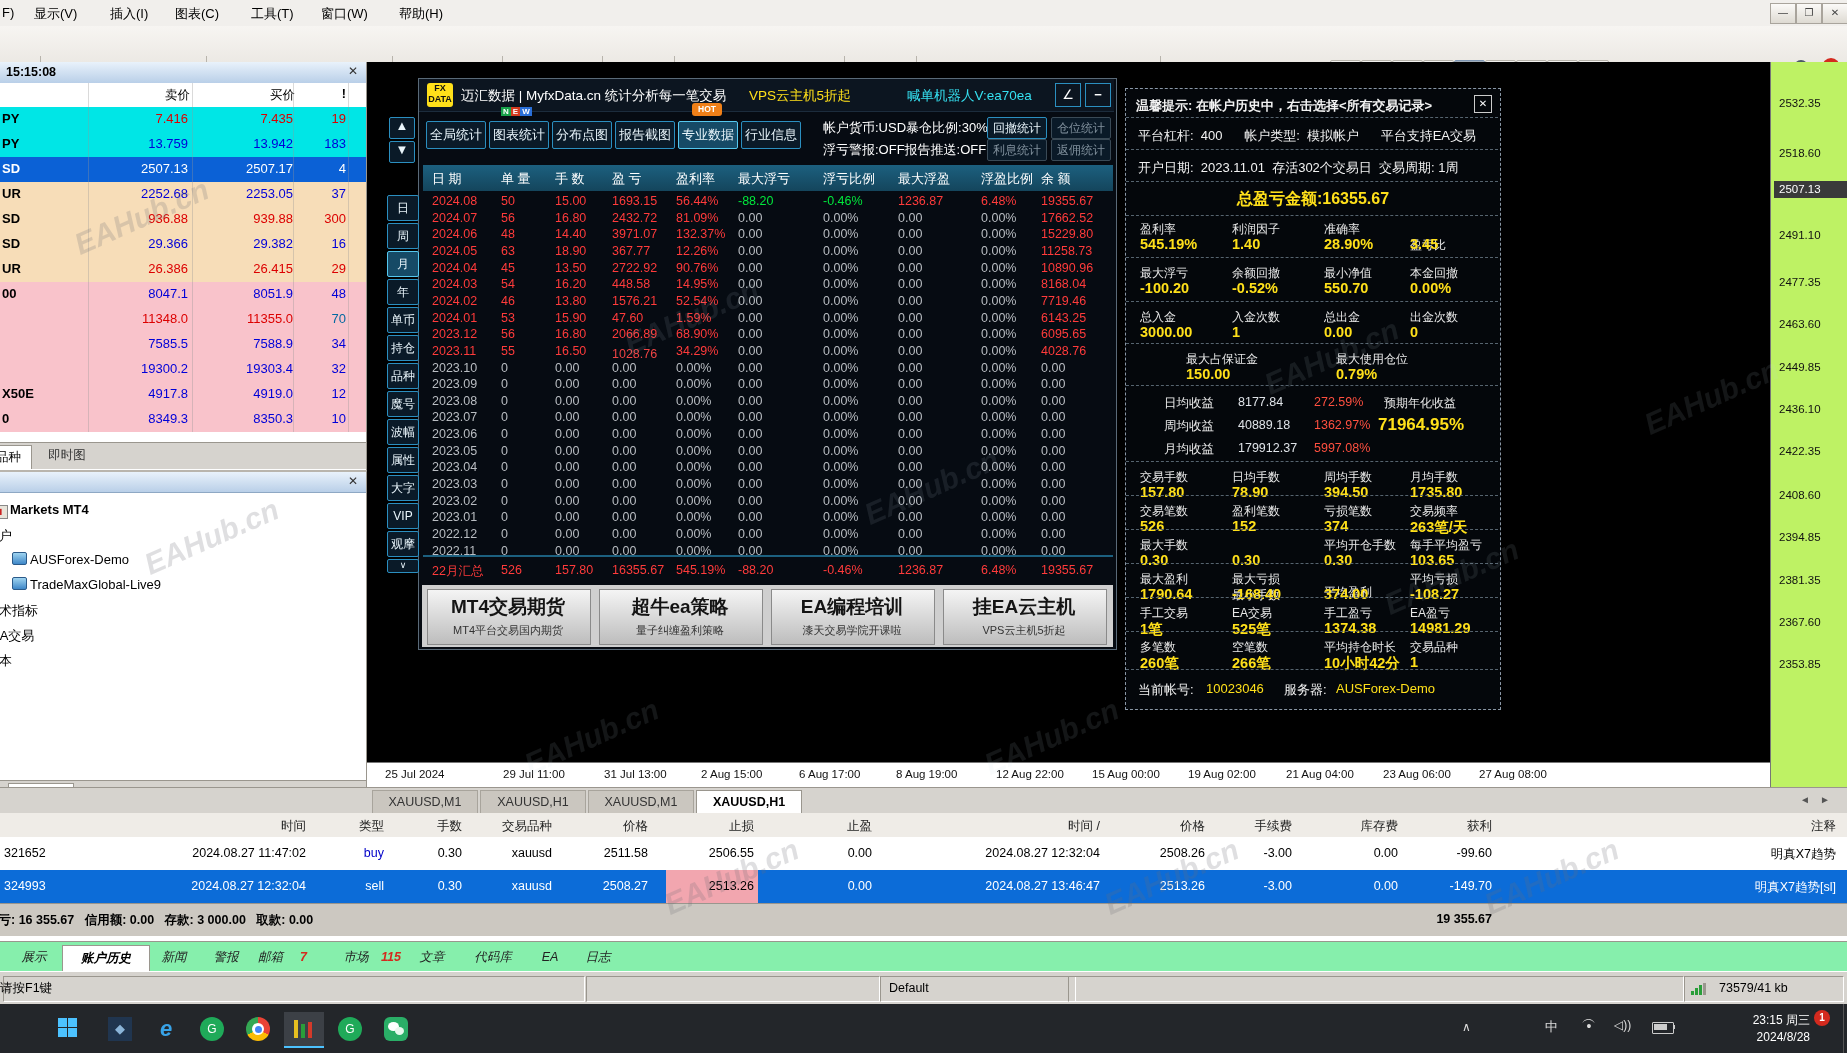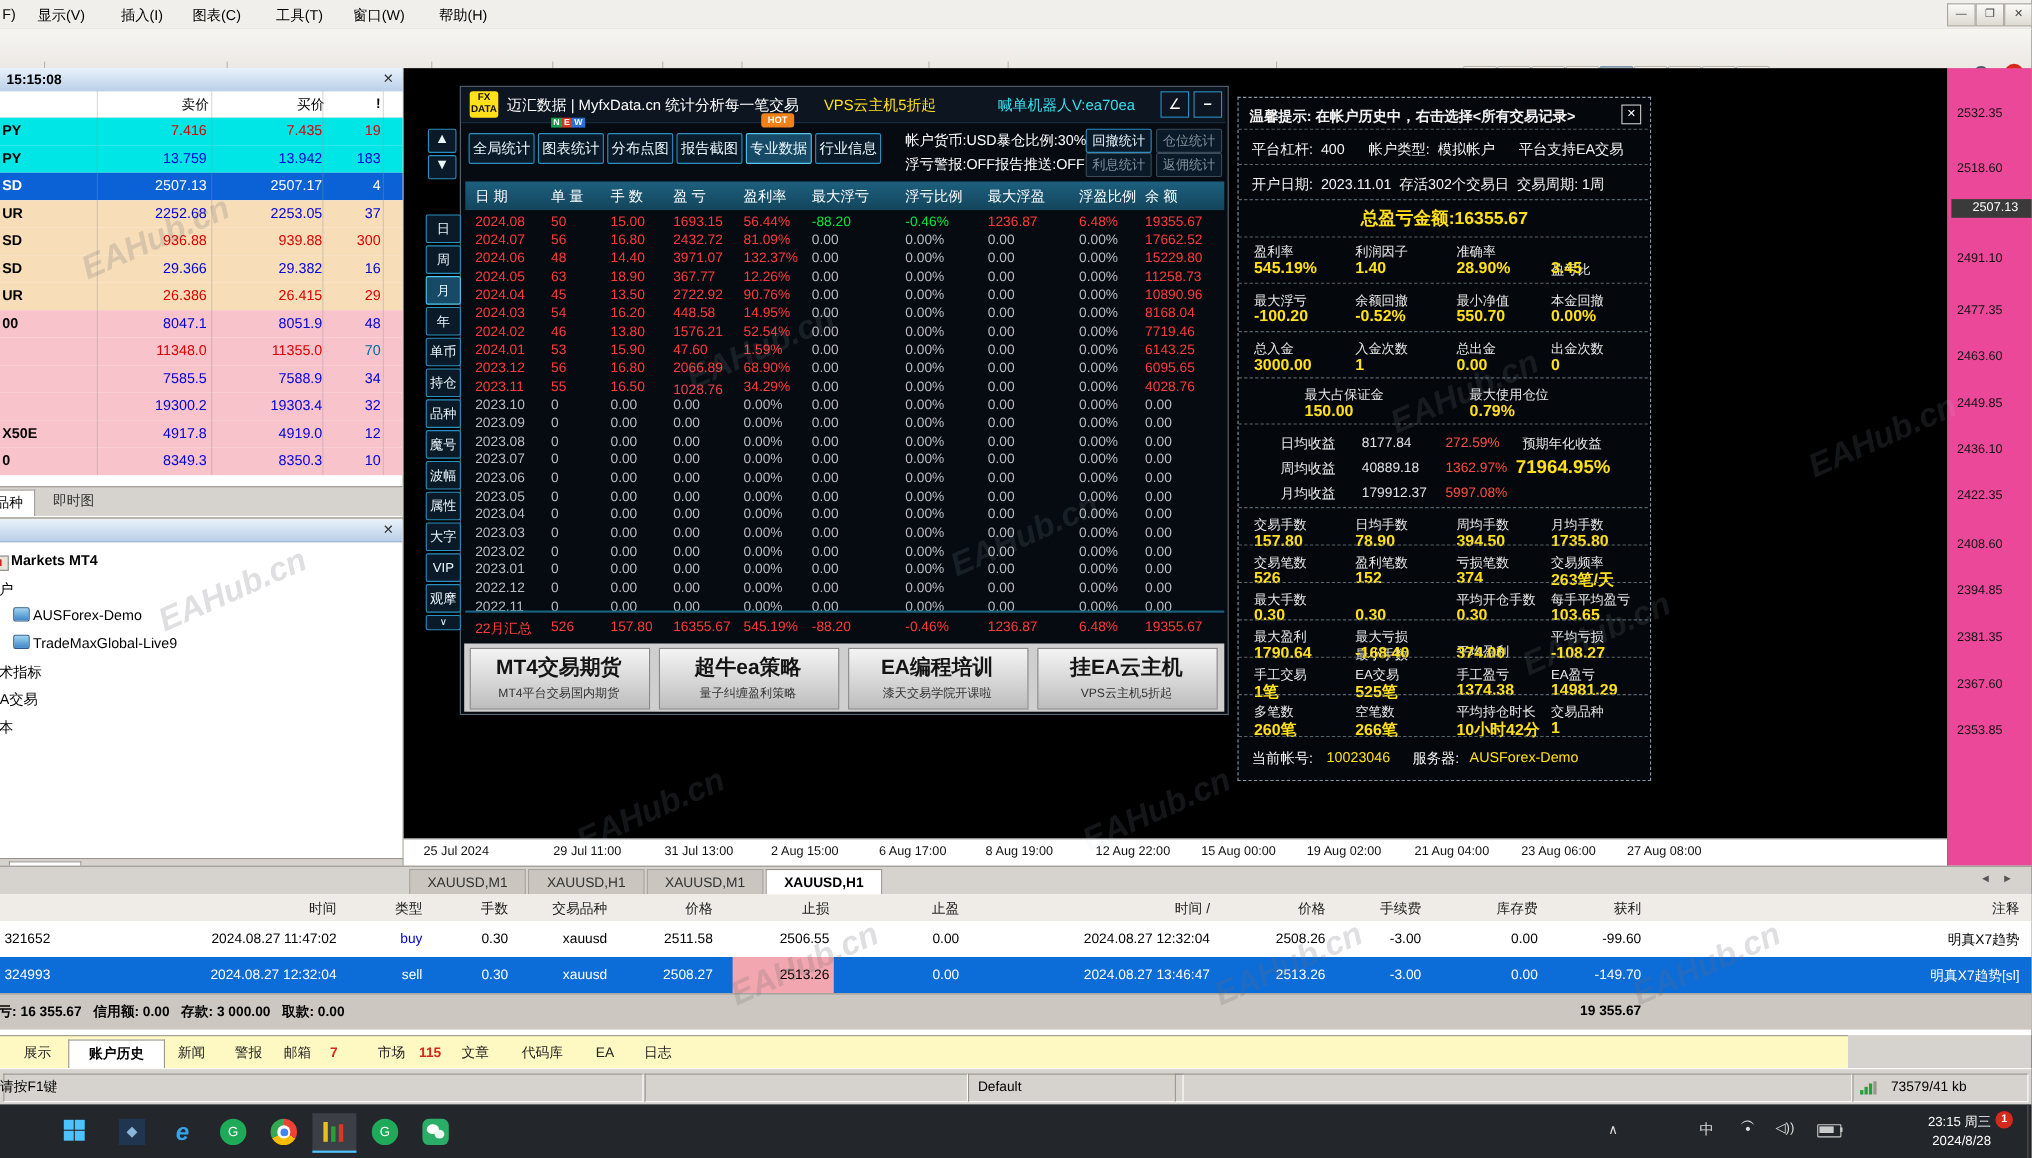--- a/index.html
+++ b/index.html
@@ -227,21 +227,21 @@
           <div style="position: absolute; left: -14px; top: 4px; font-size: 13px; white-space: nowrap;">脚本</div>
         </div>
       </div>
   </div>
   <div class="a" id="favbar" style="left:0;top:780px;width:366px;height:26px;background:#d6d3ce;border-top:1px solid #9a968e;border-right:1px solid #9a968e;">
     <span class="a" style="left:8px;top:2px;width:64px;height:22px;background:#fff;border:1px solid #9a968e;border-bottom:none;text-align:center;line-height:22px;font-size:12.5px;">收藏夹</span>
   </div>
 
   <div class="a" style="left:367px;top:62px;width:1403px;height:700px;background:#000;"></div>
 
-  <div class="a" id="paxis" style="left:1770px;top:62px;width:77px;height:725px;background:#ec4899;border-left:1px solid #777;text-align:center;">
+  <div class="a" id="paxis" style="left:1770px;top:62px;width:77px;height:725px;background:#bef264;border-left:1px solid #777;">
       <div style="position: absolute; left: 8px; top: 35px; font-size: 11.5px; color: rgb(17, 17, 17);">2532.35</div>
       <div style="position: absolute; left: 8px; top: 85px; font-size: 11.5px; color: rgb(17, 17, 17);">2518.60</div>
       <div style="position: absolute; left: 8px; top: 167px; font-size: 11.5px; color: rgb(17, 17, 17);">2491.10</div>
       <div style="position: absolute; left: 8px; top: 214px; font-size: 11.5px; color: rgb(17, 17, 17);">2477.35</div>
       <div style="position: absolute; left: 8px; top: 256px; font-size: 11.5px; color: rgb(17, 17, 17);">2463.60</div>
       <div style="position: absolute; left: 8px; top: 299px; font-size: 11.5px; color: rgb(17, 17, 17);">2449.85</div>
       <div style="position: absolute; left: 8px; top: 341px; font-size: 11.5px; color: rgb(17, 17, 17);">2436.10</div>
       <div style="position: absolute; left: 8px; top: 383px; font-size: 11.5px; color: rgb(17, 17, 17);">2422.35</div>
       <div style="position: absolute; left: 8px; top: 427px; font-size: 11.5px; color: rgb(17, 17, 17);">2408.60</div>
       <div style="position: absolute; left: 8px; top: 469px; font-size: 11.5px; color: rgb(17, 17, 17);">2394.85</div>
@@ -735,21 +735,21 @@
         <div style="position: absolute; left: 1248px; top: 9px; width: 150px; text-align: right; font-size: 12.5px; color: rgb(255, 255, 255);">0.00</div>
         <div style="position: absolute; left: 1342px; top: 9px; width: 150px; text-align: right; font-size: 12.5px; color: rgb(255, 255, 255);">-149.70</div>
         <div style="position: absolute; left: 1686px; top: 9px; width: 150px; text-align: right; font-size: 12.5px; color: rgb(255, 255, 255);">明真X7趋势[sl]</div>
       </div>
       <div style="position: absolute; left: 0px; top: 90px; width: 1847px; height: 32px; background: rgb(204, 200, 193); border-top: 1px solid rgb(154, 150, 142);">
         <div style="position: absolute; left: -14px; top: 8px; font-size: 12.5px; font-weight: bold; white-space: pre;">盈亏: 16 355.67   信用额: 0.00   存款: 3 000.00   取款: 0.00</div>
         <div style="position: absolute; left: 1342px; top: 8px; width: 150px; text-align: right; font-size: 12.5px; font-weight: bold;">19 355.67</div>
       </div>
     </div>
 
-  <div class="a" id="btabs" style="left:0;top:941px;width:1680px;height:30px;background:#fef9c3;border-top:1px solid #9a968e;">
+  <div class="a" id="btabs" style="left:0;top:941px;width:1847px;height:30px;background:#86efac;border-top:1px solid #9a968e;font-style:italic;">
       <div style="position: absolute; left: 10px; top: 3px; width: 48px; height: 26px; text-align: center; line-height: 24px; font-size: 12.5px; color: rgb(34, 34, 34);">
         <div style="position: absolute; left: 0px; top: 0px; width: 48px; height: 24px;">展示</div>
       </div>
       <div style="position: absolute; left: 62px; top: 3px; width: 86px; height: 26px; text-align: center; line-height: 24px; font-size: 12.5px; background: rgb(255, 255, 255); border-top: 1px solid rgb(154, 150, 142); border-right: 1px solid rgb(154, 150, 142); border-left: 1px solid rgb(154, 150, 142); border-image: initial; border-bottom: none; font-weight: bold;">
         <div style="position: absolute; left: 0px; top: 0px; width: 86px; height: 24px;">账户历史</div>
       </div>
       <div style="position: absolute; left: 152px; top: 3px; width: 44px; height: 26px; text-align: center; line-height: 24px; font-size: 12.5px; color: rgb(34, 34, 34);">
         <div style="position: absolute; left: 0px; top: 0px; width: 44px; height: 24px;">新闻</div>
       </div>
       <div style="position: absolute; left: 204px; top: 3px; width: 44px; height: 26px; text-align: center; line-height: 24px; font-size: 12.5px; color: rgb(34, 34, 34);">

